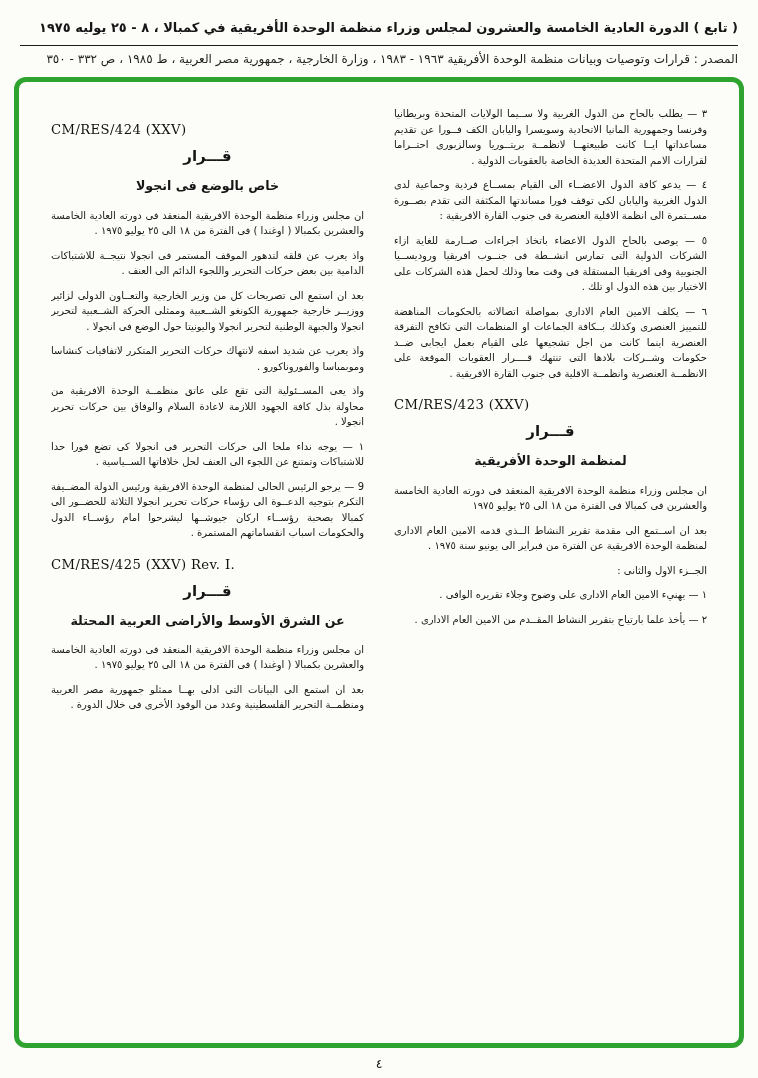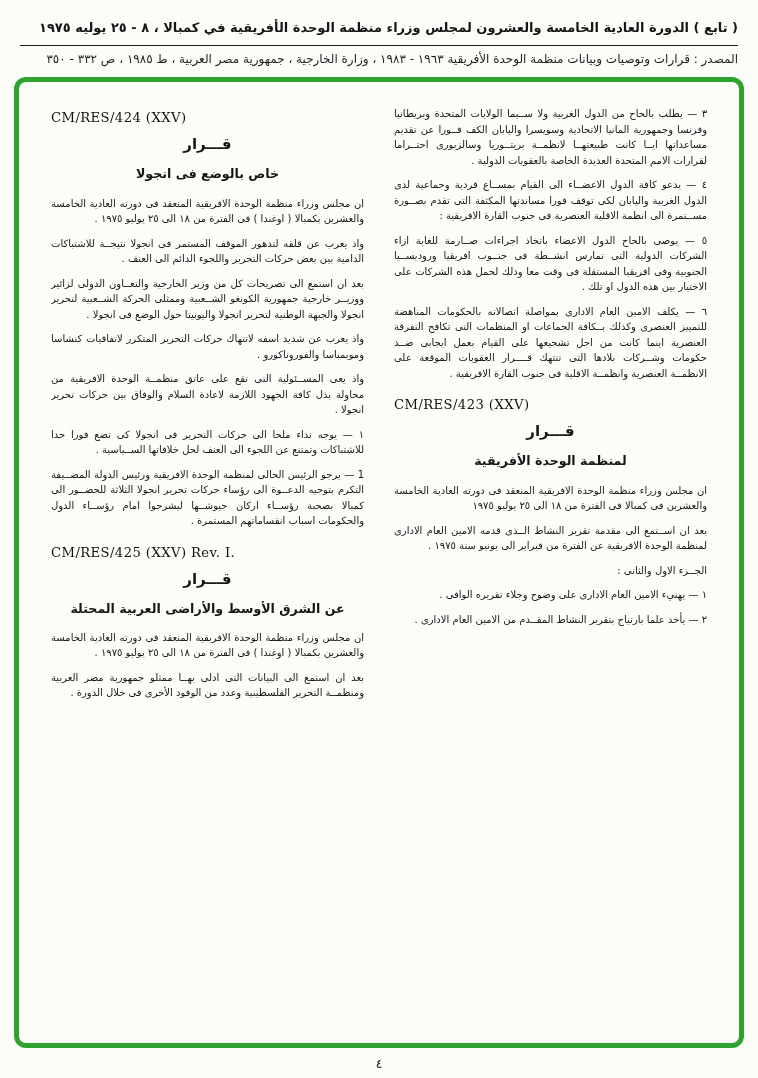--- a/index.html
+++ b/index.html
@@ -61,21 +61,21 @@
   .note-para { text-align: right; }
   .res-code {
     direction: ltr;
     text-align: left;
     font-family: "DejaVu Serif", serif;
     font-size: 13.2px;
     letter-spacing: 0.4px;
     margin: 16px 0 10px 0;
     color: #111;
   }
-  .col > .res-code:first-child { margin-top: 4px; }
+  .col > .res-code:first-child { margin-top: 16px; }
   .res-heading {
     text-align: center;
     font-size: 15px;
     font-weight: bold;
     letter-spacing: 2px;
     margin: 4px 0 9px 0;
   }
   .res-subtitle {
     text-align: center;
     font-size: 12.6px;
@@ -127,21 +127,21 @@
         <div class="res-code">CM/RES/424  (XXV)</div>
         <h2 class="res-heading">قـــرار</h2>
         <h3 class="res-subtitle last">خاص بالوضع فى انجولا</h3>
 
         <p class="para">ان مجلس وزراء منظمة الوحدة الافريقية المنعقد فى دورته العادية الخامسة والعشرين بكمبالا ( اوغندا ) فى الفترة من ١٨ الى ٢٥ يوليو ١٩٧٥ .</p>
         <p class="para">واذ يعرب عن قلقه لتدهور الموقف المستمر فى انجولا نتيجــة للاشتباكات الدامية بين بعض حركات التحرير واللجوء الدائم الى العنف .</p>
         <p class="para">بعد ان استمع الى تصريحات كل من وزير الخارجية والتعــاون الدولى لزائير ووزيــر خارجية جمهورية الكونغو الشــعبية وممثلى الحركة الشــعبية لتحرير انجولا والجبهة الوطنية لتحرير انجولا واليونيتا حول الوضع فى انجولا .</p>
         <p class="para">واذ يعرب عن شديد اسفه لانتهاك حركات التحرير المتكرر لاتفاقيات كنشاسا وموبمباسا والفوروناكورو .</p>
         <p class="para">واذ يعى المســئولية التى تقع على عاتق منظمــة الوحدة الافريقية من محاولة بذل كافة الجهود اللازمة لاعادة السلام والوفاق بين حركات تحرير انجولا .</p>
         <p class="para">١ — يوجه نداء ملحا الى حركات التحرير فى انجولا كى تضع فورا حدا للاشتباكات وتمتنع عن اللجوء الى العنف لحل خلافاتها الســياسية .</p>
-        <p class="para">1 — يرجو الرئيس الحالى لمنظمة الوحدة الافريقية ورئيس الدولة المضــيفة التكرم بتوجيه الدعــوة الى رؤساء حركات تحرير انجولا الثلاثة للحضــور الى كمبالا بصحبة رؤســاء اركان جيوشــها ليشرحوا امام رؤســاء الدول والحكومات اسباب انقساماتهم المستمرة .</p>
+        <p class="para">9 — يرجو الرئيس الحالى لمنظمة الوحدة الافريقية ورئيس الدولة المضــيفة التكرم بتوجيه الدعــوة الى رؤساء حركات تحرير انجولا الثلاثة للحضــور الى كمبالا بصحبة رؤســاء اركان جيوشــها ليشرحوا امام رؤســاء الدول والحكومات اسباب انقساماتهم المستمرة .</p>
 
         <div class="res-code">CM/RES/425  (XXV)  Rev. I.</div>
         <h2 class="res-heading">قـــرار</h2>
         <h3 class="res-subtitle last">عن الشرق الأوسط والأراضى العربية المحتلة</h3>
 
         <p class="para">ان مجلس وزراء منظمة الوحدة الافريقية المنعقد فى دورته العادية الخامسة والعشرين بكمبالا ( اوغندا ) فى الفترة من ١٨ الى ٢٥ يوليو ١٩٧٥ .</p>
         <p class="para">بعد ان استمع الى البيانات التى ادلى بهــا ممثلو جمهورية مصر العربية ومنظمــة التحرير الفلسطينية وعدد من الوفود الأخرى فى خلال الدورة .</p>
       </section>
 
     </div>

